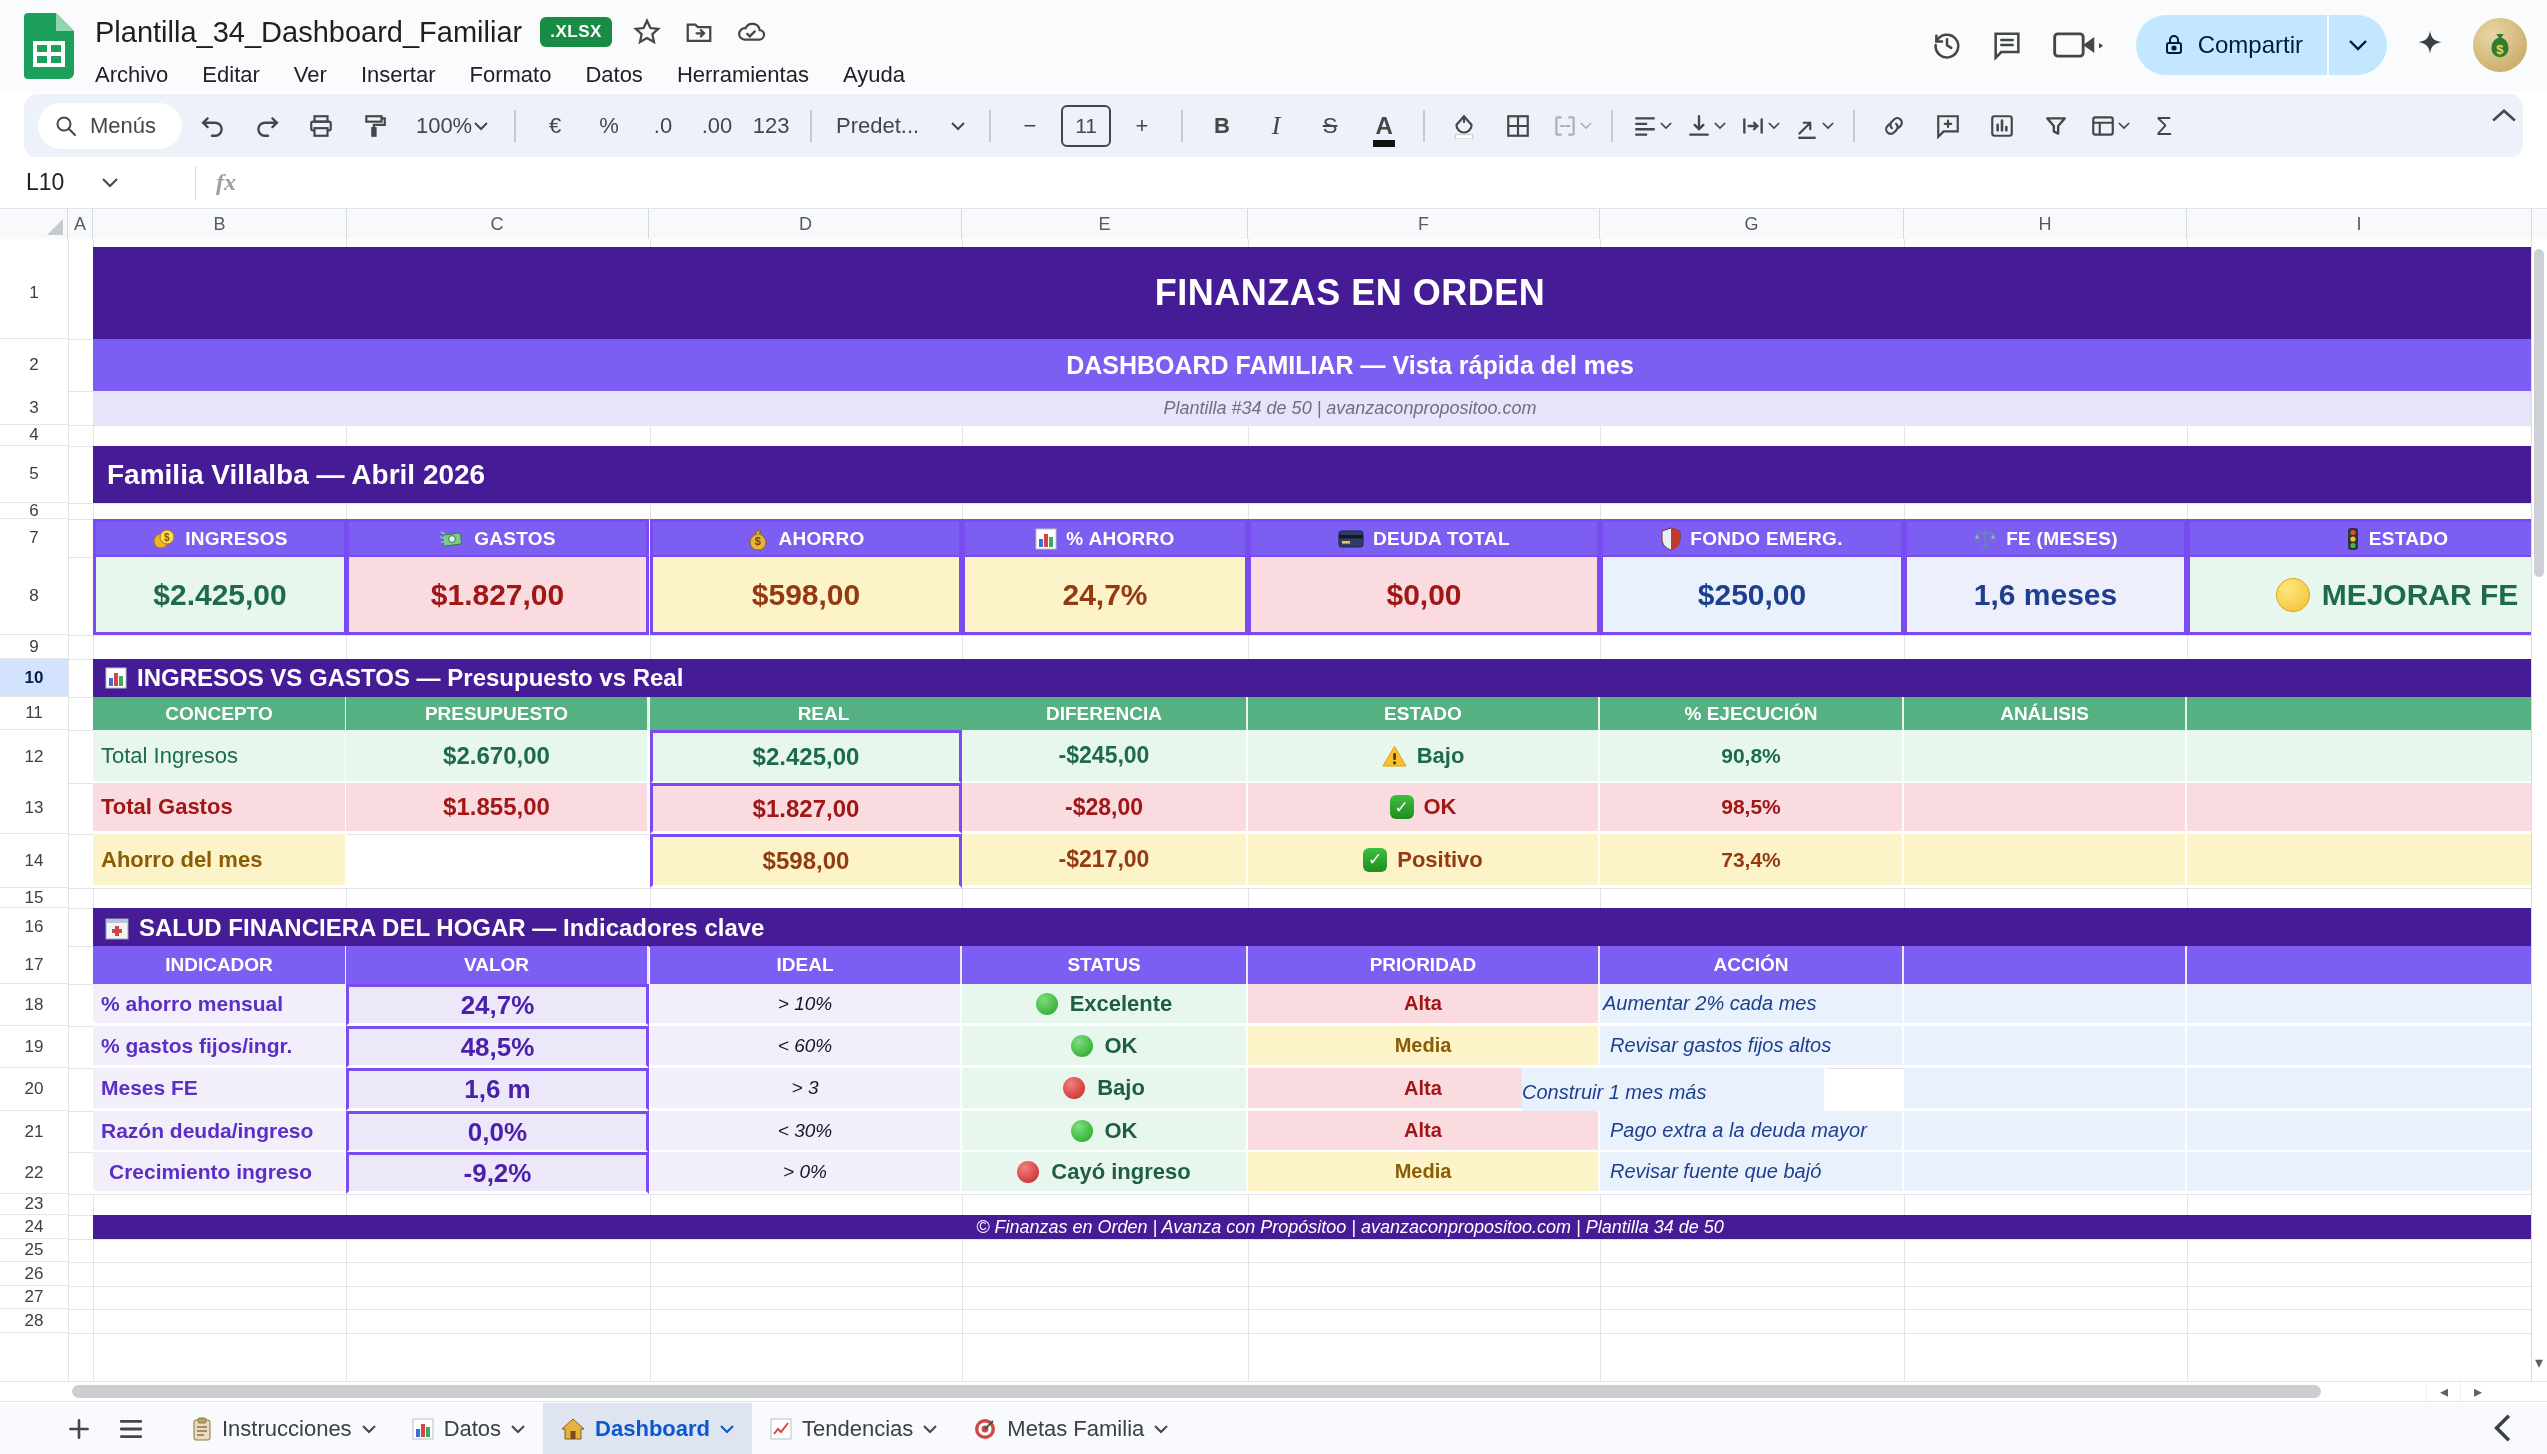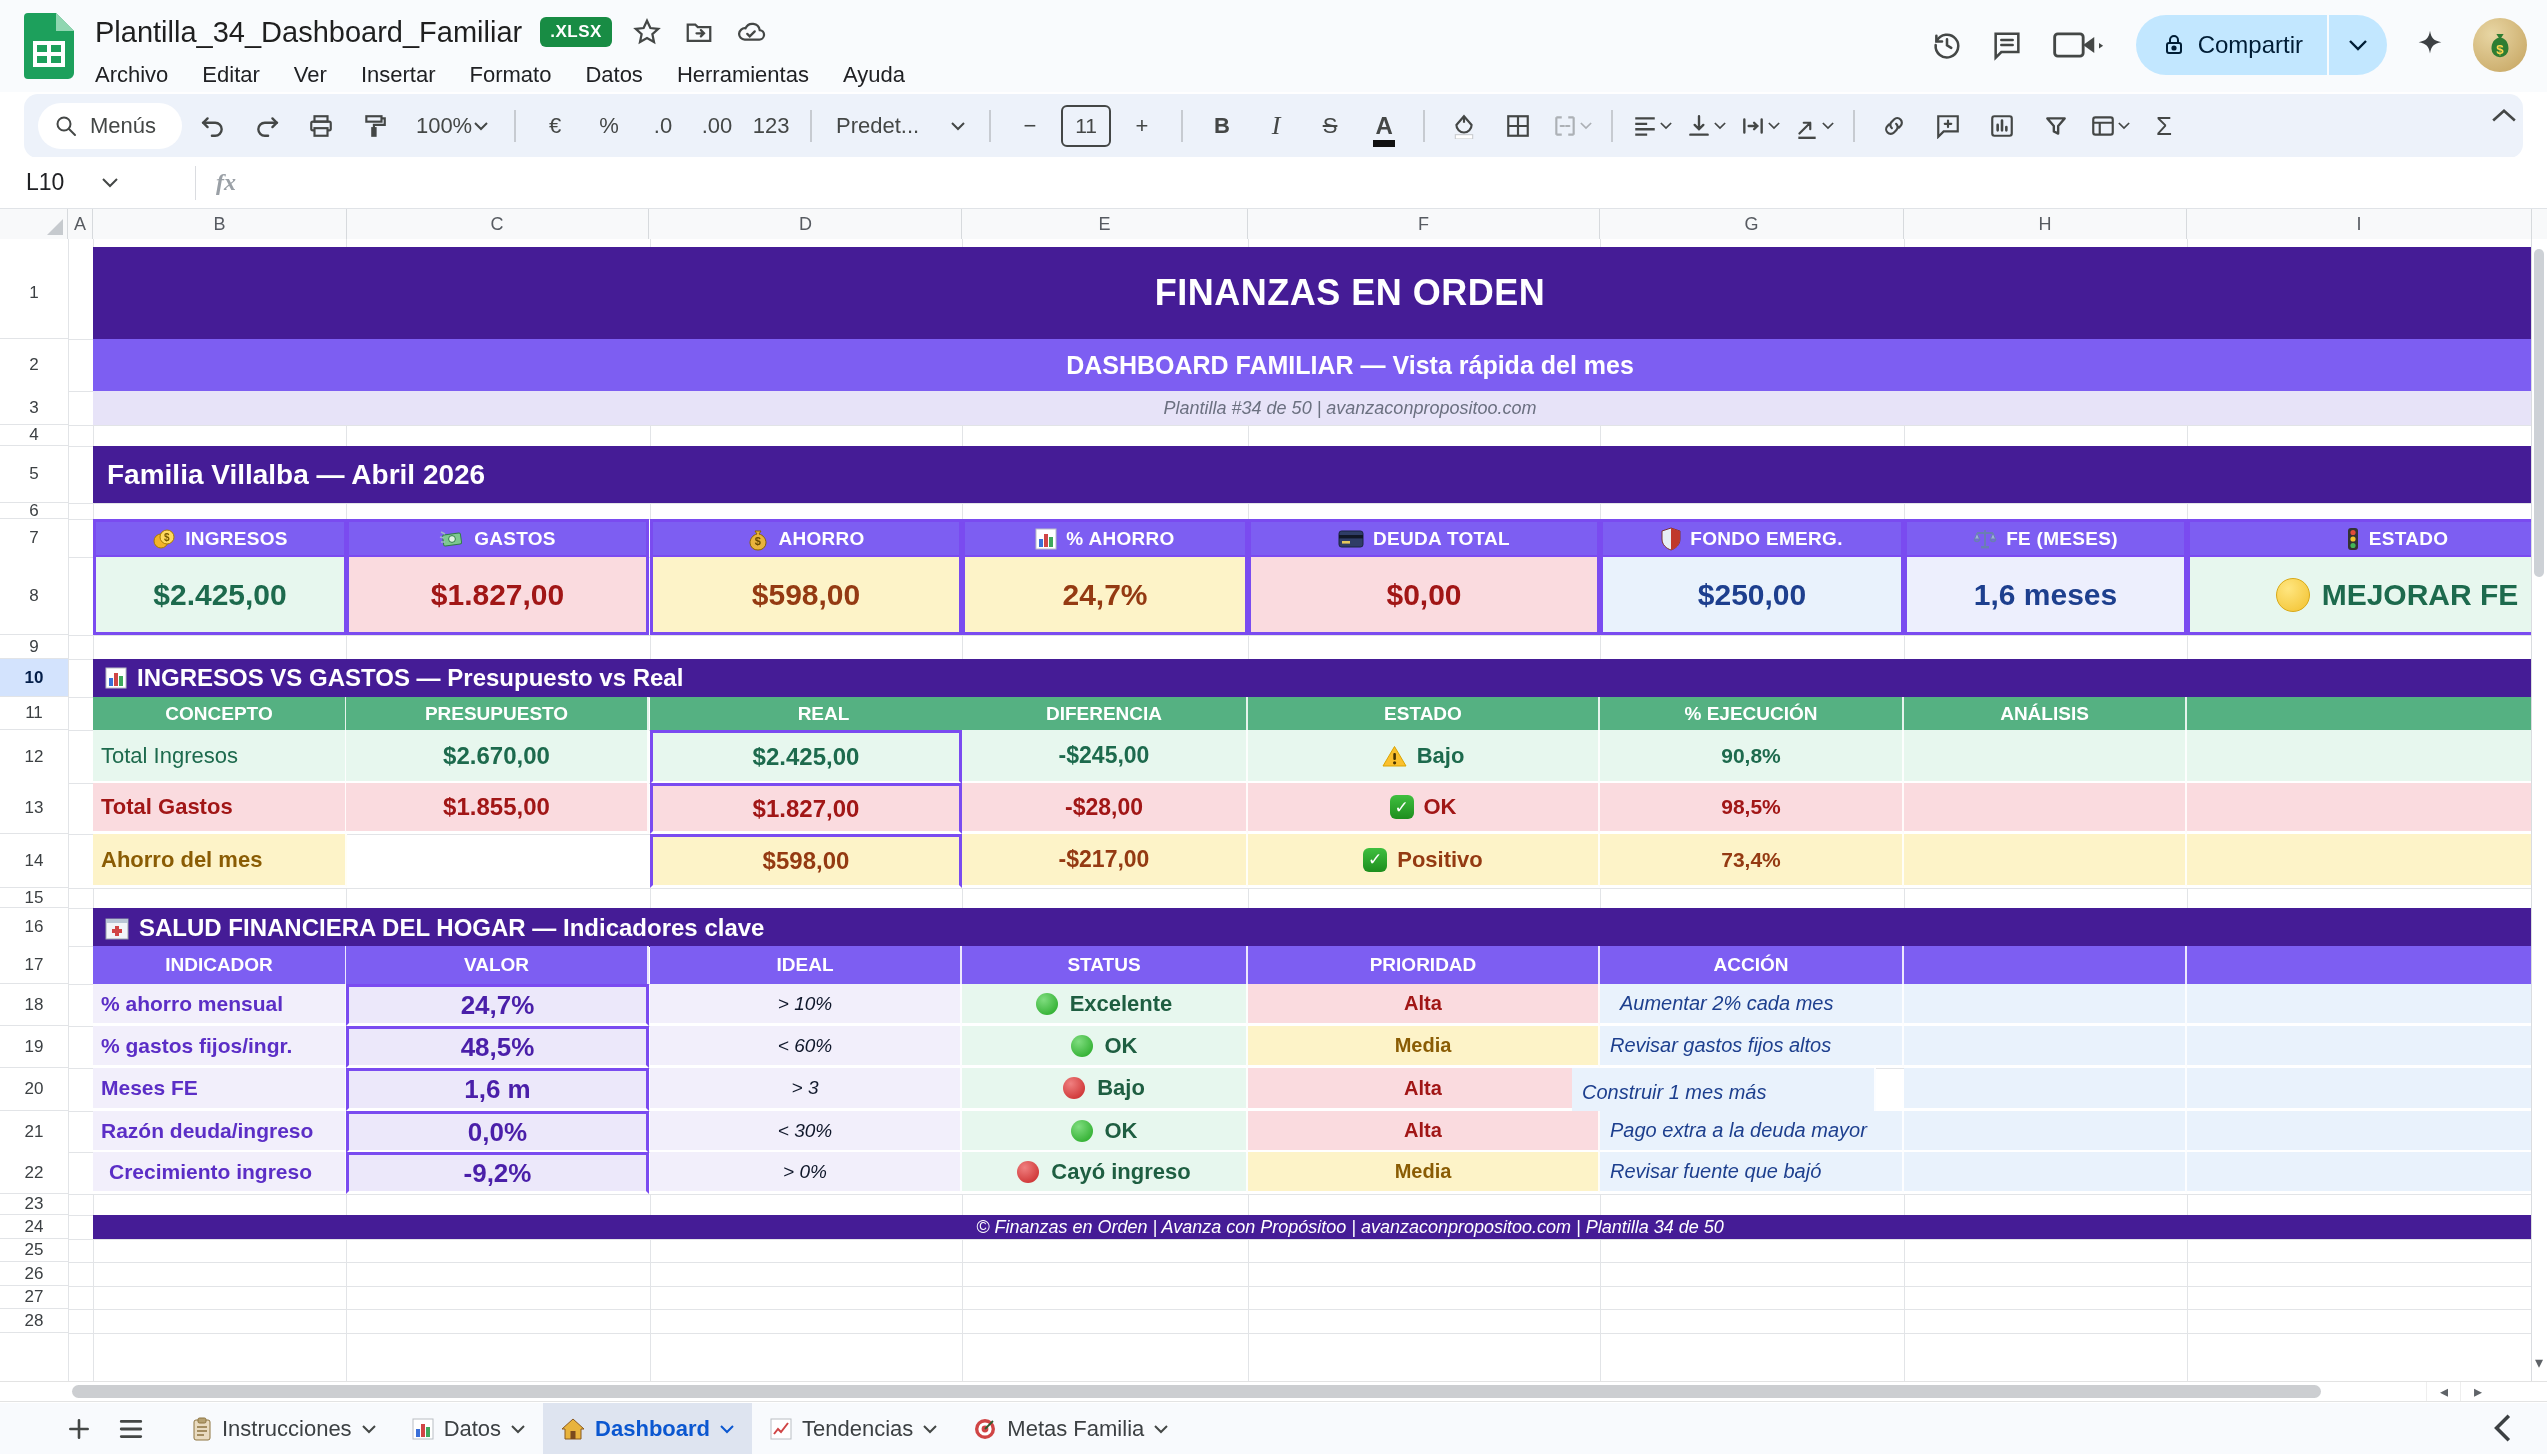--- a/index.html
+++ b/index.html
@@ -714,21 +714,21 @@
       <div class="cell bg-lavrow t-ideal sep-r sep-b" style="left: 650px; top: 745px; width: 312px; height: 42px;">
         <span style="font-size:19px;font-style:italic;">&gt; 10%</span>
       </div>
       <div class="cell bg-mint t-status sep-r sep-b" style="left: 962px; top: 745px; width: 286px; height: 42px;">
         <span class="dot g" style="width:22px;height:22px;"></span>
         <span style="margin-left:12px;font-size:22px;font-weight:bold;">Excelente</span>
       </div>
       <div class="cell bg-pink t-red sep-r sep-b" style="left: 1248px; top: 745px; width: 352px; height: 42px;">
         <span style="font-size:20px;font-weight:bold;">Alta</span>
       </div>
-      <div class="cell bg-blue t-navy left sep-r sep-b" style="left: 1600px; top: 745px; width: 304px; height: 42px; padding-left: 20px;">
+      <div class="cell bg-blue t-navy left sep-r sep-b" style="left: 1600px; top: 745px; width: 304px; height: 42px; padding-left: 3px;">
         <span style="font-size:20px;font-style:italic;">Aumentar 2% cada mes</span>
       </div>
       <div class="cell bg-blue sep-r sep-b" style="left: 1904px; top: 745px; width: 283px; height: 42px;"></div>
       <div class="cell bg-blue sep-b" style="left: 2187px; top: 745px; width: 420px; height: 42px;"></div>
       <div class="cell bg-lavrow t-purple left sep-r sep-b" style="left: 93px; top: 787px; width: 254px; height: 42px; padding-left: 8px;">
         <span style="font-size:21px;font-weight:bold;">% gastos fijos/ingr.</span>
       </div>
       <div class="cell bg-valor t-valor hl-border sep-b" style="left: 346px; top: 787px; width: 303px; height: 42px;">
         <span style="font-size:26px;font-weight:bold;">48,5%</span>
       </div>
@@ -756,21 +756,21 @@
       <div class="cell bg-lavrow t-ideal sep-r sep-b" style="left: 650px; top: 829px; width: 312px; height: 43px;">
         <span style="font-size:19px;font-style:italic;">&gt; 3</span>
       </div>
       <div class="cell bg-mint t-status sep-r sep-b" style="left: 962px; top: 829px; width: 286px; height: 43px;">
         <span class="dot r" style="width:22px;height:22px;"></span>
         <span style="margin-left:12px;font-size:22px;font-weight:bold;">Bajo</span>
       </div>
       <div class="cell bg-pink t-red sep-r sep-b" style="left: 1248px; top: 829px; width: 352px; height: 43px;">
         <span style="font-size:20px;font-weight:bold;">Alta</span>
       </div>
-      <div class="cell bg-blue t-navy left sep-r sep-b" style="left: 1572px; top: 829px; width: 304px; height: 52px; padding-left: 10px;">
+      <div class="cell bg-blue t-navy left sep-r sep-b" style="left: 1522px; top: 829px; width: 304px; height: 52px; ">
         <span style="font-size:20px;font-style:italic;">Construir 1 mes más</span>
       </div>
       <div class="cell bg-blue sep-r sep-b" style="left: 1904px; top: 829px; width: 283px; height: 43px;"></div>
       <div class="cell bg-blue sep-b" style="left: 2187px; top: 829px; width: 420px; height: 43px;"></div>
       <div class="cell bg-lavrow t-purple left sep-r sep-b" style="left: 93px; top: 872px; width: 254px; height: 42px; padding-left: 8px;">
         <span style="font-size:21px;font-weight:bold;">Razón deuda/ingreso</span>
       </div>
       <div class="cell bg-valor t-valor hl-border sep-b" style="left: 346px; top: 872px; width: 303px; height: 42px;">
         <span style="font-size:26px;font-weight:bold;">0,0%</span>
       </div>

